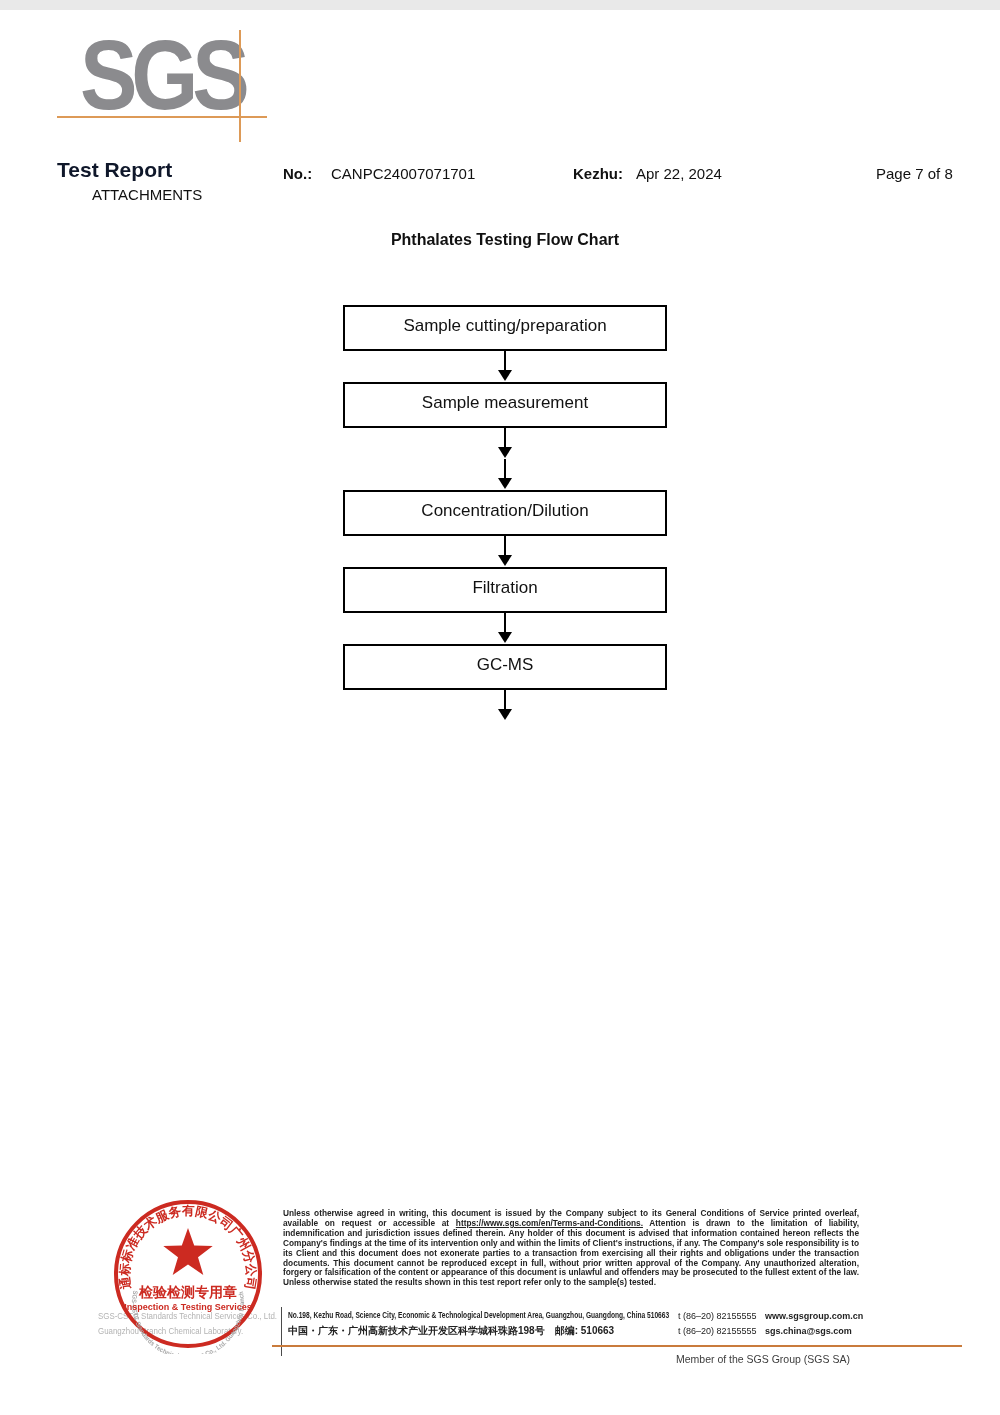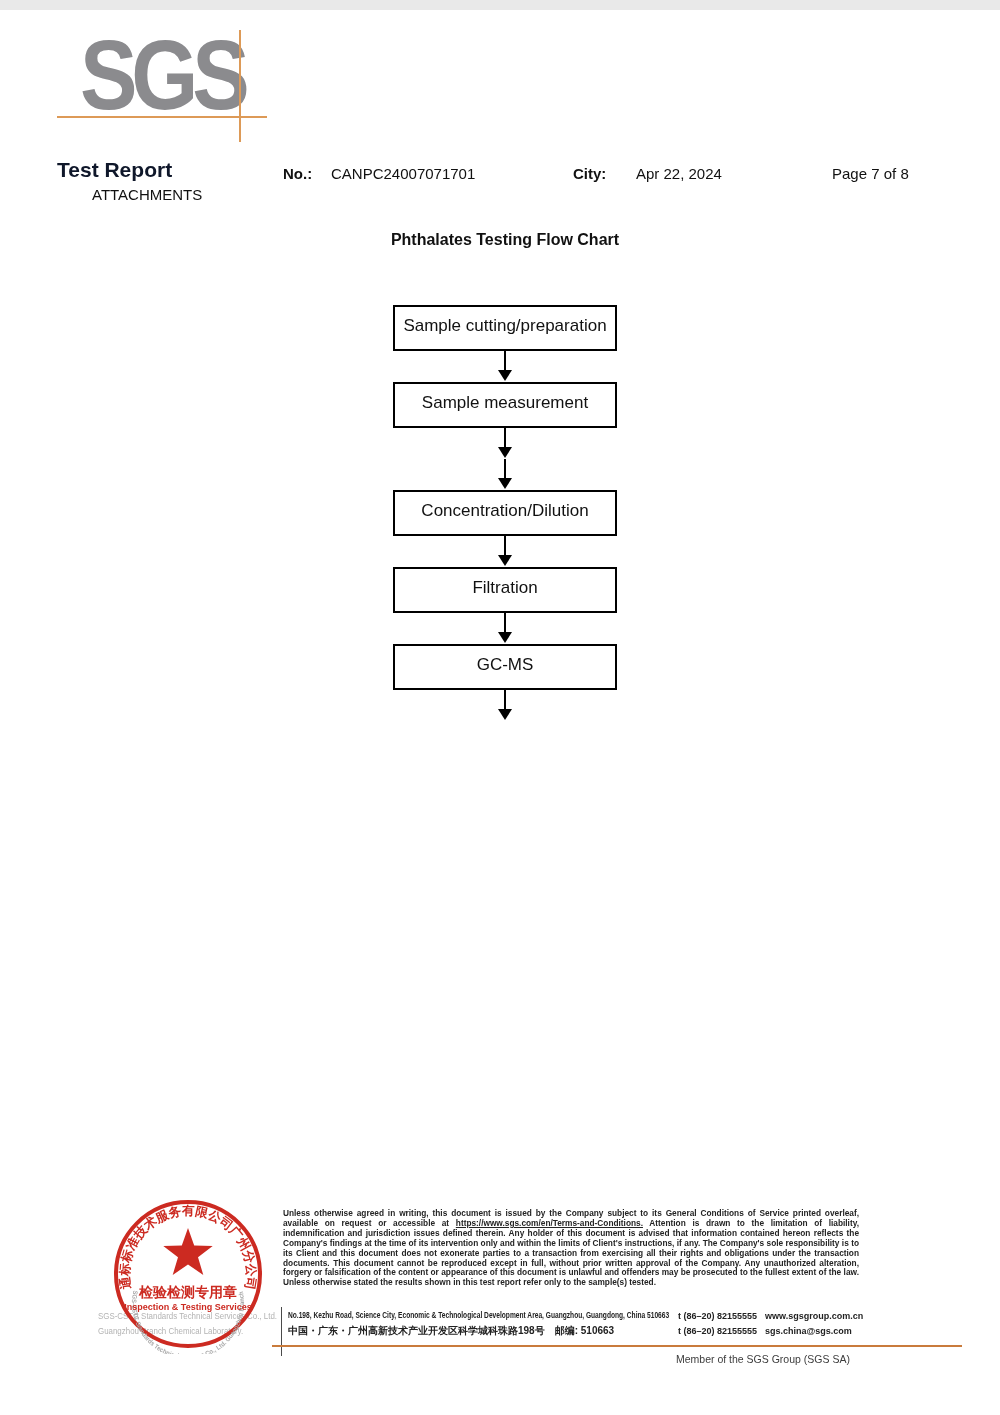--- a/index.html
+++ b/index.html
@@ -9,28 +9,28 @@
   .sgs-logo{position:absolute;left:80px;top:16px;font-size:98px;font-weight:700;
     color:#8b8b8e;letter-spacing:-7px;line-height:1;transform:scaleX(.88);transform-origin:left top;}
   .cross-h{position:absolute;left:57px;top:106px;width:210px;height:2px;background:#dd9a57;}
   .cross-v{position:absolute;left:239px;top:20px;width:2px;height:112px;background:#dd9a57;}
   .report-title{position:absolute;left:57px;top:148px;font-size:21px;font-weight:700;color:#0f172a;}
   .attachments{position:absolute;left:92px;top:176px;font-size:15px;font-weight:400;color:#111;}
   .hdr{position:absolute;top:155px;font-size:15px;color:#111;white-space:nowrap;}
   .hdr.b{font-weight:700;}
   .no-label{left:283px;} .no-value{left:331px;}
   .date-label{left:573px;} .date-value{left:636px;}
-  .page-label{left:832px;}
+  .page-label{left:876px;}
 
   
   .flow-title{position:absolute;left:0;top:221px;width:1010px;text-align:center;
     font-size:16px;font-weight:700;color:#111;}
   .flow{position:absolute;left:369px;top:295px;width:272px;display:flex;
     flex-direction:column;align-items:center;}
-  .fbox{box-sizing:border-box;width:224px;height:46px;border:2px solid #000;background:#fff;
+  .fbox{box-sizing:border-box;width:324px;height:46px;border:2px solid #000;background:#fff;
     display:flex;align-items:center;justify-content:center;padding-bottom:5px;
     font-size:17px;color:#111;}
   .arrow{position:relative;width:16px;height:31px;}
   .arrow .shaft{position:absolute;left:7px;top:0;width:2px;height:22px;background:#000;}
   .arrow .head{position:absolute;left:1px;top:19px;width:0;height:0;
     border-left:7px solid transparent;border-right:7px solid transparent;border-top:11px solid #000;}
 
   
   .company-gray{position:absolute;left:98px;top:1299px;font-size:9px;line-height:15px;
     color:#b3b3b3;white-space:nowrap;transform:scaleX(.88);transform-origin:left top;z-index:1;}
@@ -39,41 +39,41 @@
   .legal{position:absolute;left:283px;top:1199px;width:576px;font-size:8.3px;
     line-height:9.9px;text-align:justify;color:#242424;font-weight:700;z-index:3;}
   .legal .lnk{text-decoration:underline;}
   .attention{color:#e8833a;}
   .attention .lnk{text-decoration:underline;}
 
   .vline{position:absolute;left:281px;top:1297px;width:1px;height:49px;background:#4a4a4a;}
   .addr-en{position:absolute;left:288px;top:1300px;font-size:8.5px;font-weight:700;color:#222;
     white-space:nowrap;transform:scaleX(.78);transform-origin:left top;}
   .addr-cn{position:absolute;left:288px;top:1314px;font-size:10px;font-weight:700;color:#222;white-space:nowrap;}
-  .tel{position:absolute;left:678px;font-size:9px;font-weight:700;color:#222;white-space:nowrap;}
+  .tel{position:absolute;left:678px;font-size:9px;font-weight:400;color:#222;white-space:nowrap;}
   .web{position:absolute;left:765px;font-size:9px;font-weight:700;color:#222;white-space:nowrap;}
   .r1{top:1301px;} .r2{top:1316px;}
   .orange-line{position:absolute;left:272px;top:1335px;width:690px;height:2px;background:#c97b3c;}
   .member{position:absolute;left:676px;top:1343px;font-size:10.5px;color:#3c3c3c;}
 </style>
 </head>
 <body>
 
 <div class="page">
 
   <div class="sgs-logo">SGS</div>
   <div class="cross-h"></div>
   <div class="cross-v"></div>
 
   <div class="report-title">Test Report</div>
   <div class="attachments">ATTACHMENTS</div>
 
   <div class="hdr b no-label">No.:</div>
   <div class="hdr no-value">CANPC24007071701</div>
-  <div class="hdr b date-label">City:</div>
+  <div class="hdr b date-label">Kezhu:</div>
   <div class="hdr date-value">Apr 22, 2024</div>
   <div class="hdr page-label">Page 7 of 8</div>
 
   <div class="flow-title">Phthalates Testing Flow Chart</div>
 
   <div class="flow">
     <div class="fbox">Sample cutting/preparation</div>
     <div class="arrow">
         <div class="shaft"></div>
         <div class="head"></div>

